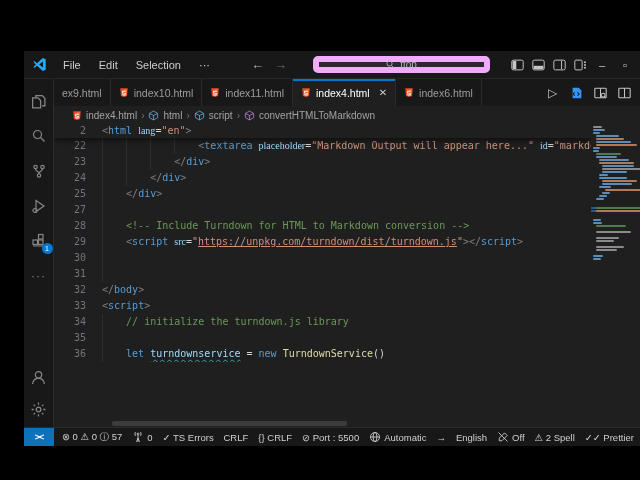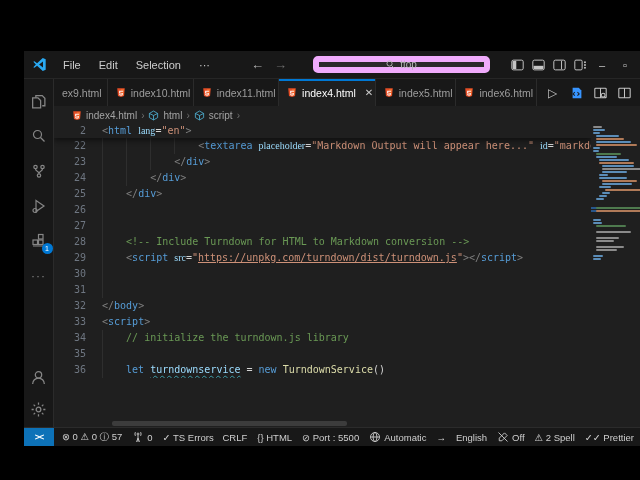--- a/index.html
+++ b/index.html
@@ -267,30 +267,20 @@
             <span class="close">✕</span>
           </div>
           <div class="tab">
             <span class="icon-svg ">
               <svg width="10" height="11" viewBox="0 0 16 16">
                 <path d="M2 1h12l-1.1 12.5L8 15l-4.9-1.5z" fill="#e44d26"></path>
                 <path d="M8 2.5v11l4-1.2.9-9.8z" fill="#f16529"></path>
                 <path d="M5 5h6.5l-.2 1.8H7v1.8h4.1l-.4 3.6L8 13l-2.7-.8-.2-2h1.8l.1 1 1 .3 1.1-.3.1-1.5H4.8z" fill="#fff" opacity=".9"></path>
               </svg>
             </span>
-            <span>index5.html</span>
-          </div>
-          <div class="tab">
-            <span class="icon-svg ">
-              <svg width="10" height="11" viewBox="0 0 16 16">
-                <path d="M2 1h12l-1.1 12.5L8 15l-4.9-1.5z" fill="#e44d26"></path>
-                <path d="M8 2.5v11l4-1.2.9-9.8z" fill="#f16529"></path>
-                <path d="M5 5h6.5l-.2 1.8H7v1.8h4.1l-.4 3.6L8 13l-2.7-.8-.2-2h1.8l.1 1 1 .3 1.1-.3.1-1.5H4.8z" fill="#fff" opacity=".9"></path>
-              </svg>
-            </span>
             <span>index6.html</span>
           </div>
           <div class="tab-actions">
             <span class="ta">
               <span style="font-size:12px">▷</span>
             </span>
             <span class="ta">
               <svg width="14" height="14" viewBox="0 0 16 16">
                 <path d="M3 2h7l3 3v9H3z" fill="#3794ff"></path>
                 <path d="M5.5 7l-2 2 2 2M8.5 7l2 2-2 2" stroke="#1f1f1f" stroke-width="1.2" fill="none"></path>
@@ -340,29 +330,37 @@
           <span class="bc-item">
             <span class="icon-svg ">
               <svg width="11" height="11" viewBox="0 0 16 16" fill="none" stroke="currentColor" stroke-width="1.2">
                 <path d="M8 1.5 14 5v6l-6 3.5L2 11V5z" stroke="#4fb4d8"></path>
                 <path d="M2 5l6 3 6-3M8 8v6.5" stroke="#4fb4d8"></path>
               </svg>
             </span>
             <span>script</span>
           </span>
           <span class="bc-sep">›</span>
+          <span class="bc-item">
+            <span class="icon-svg ">
+              <svg width="11" height="11" viewBox="0 0 16 16" fill="none" stroke="currentColor" stroke-width="1.2">
+                <path d="M8 1.5 14 5v6l-6 3.5L2 11V5z" stroke="#b180d7"></path>
+                <path d="M2 5l6 3 6-3M8 8v6.5" stroke="#b180d7"></path>
+              </svg>
+            </span>
+            <span>convertHTMLToMarkdown</span>
+          </span>
         </div>
 
       <div class="editor">
         <div class="code-lines">
             <div class="code-row"><div class="gutter">22</div><div class="content"><span class="ind"></span><span class="ind"></span><span class="ind"></span><span class="ind"></span><span class="c-p">&lt;</span><span class="c-tag">textarea</span><span class="c-pl"> </span><span class="c-attr">placeholder</span><span class="c-pl">=</span><span class="c-str">"Markdown Output will appear here..."</span><span class="c-pl"> </span><span class="c-attr">id</span><span class="c-pl">=</span><span class="c-str">"markdow</span></div></div>
             <div class="code-row"><div class="gutter">23</div><div class="content"><span class="ind"></span><span class="ind"></span><span class="ind"></span><span class="c-p">&lt;/</span><span class="c-tag">div</span><span class="c-p">&gt;</span></div></div>
             <div class="code-row"><div class="gutter">24</div><div class="content"><span class="ind"></span><span class="ind"></span><span class="c-p">&lt;/</span><span class="c-tag">div</span><span class="c-p">&gt;</span></div></div>
             <div class="code-row"><div class="gutter">25</div><div class="content"><span class="ind"></span><span class="c-p">&lt;/</span><span class="c-tag">div</span><span class="c-p">&gt;</span></div></div>
-            <div class="code-row"><div class="gutter">26</div><div class="content"><span class="ind"></span></div></div>
             <div class="code-row"><div class="gutter">27</div><div class="content"><span class="ind"></span></div></div>
             <div class="code-row"><div class="gutter">28</div><div class="content"><span class="ind"></span><span class="c-com">&lt;!-- Include Turndown for HTML to Markdown conversion --&gt;</span></div></div>
             <div class="code-row"><div class="gutter">29</div><div class="content"><span class="ind"></span><span class="c-p">&lt;</span><span class="c-tag">script</span><span class="c-pl"> </span><span class="c-attr">src</span><span class="c-pl">=</span><span class="c-str">"</span><span class="c-url">https://unpkg.com/turndown/dist/turndown.js</span><span class="c-str">"</span><span class="c-p">&gt;&lt;/</span><span class="c-tag">script</span><span class="c-p">&gt;</span></div></div>
             <div class="code-row"><div class="gutter">30</div><div class="content"><span class="ind"></span></div></div>
             <div class="code-row"><div class="gutter">31</div><div class="content"><span class="ind"></span></div></div>
             <div class="code-row"><div class="gutter">32</div><div class="content"><span class="c-p">&lt;/</span><span class="c-tag">body</span><span class="c-p">&gt;</span></div></div>
             <div class="code-row"><div class="gutter">33</div><div class="content"><span class="c-p">&lt;</span><span class="c-tag">script</span><span class="c-p">&gt;</span></div></div>
             <div class="code-row"><div class="gutter">34</div><div class="content"><span class="ind"></span><span class="c-com">// initialize the turndown.js library</span></div></div>
             <div class="code-row"><div class="gutter">35</div><div class="content"><span class="ind"></span></div></div>
             <div class="code-row"><div class="gutter">36</div><div class="content"><span class="ind"></span><span class="c-kw">let</span><span class="c-pl"> </span><span class="c-vsq">turndownservice</span><span class="c-pl"> = </span><span class="c-kw">new</span><span class="c-pl"> </span><span class="c-fn">TurndownService</span><span class="c-pl">()</span></div></div>
@@ -520,21 +518,21 @@
           </span>
           <span class="sb-item">
             <span>✓ TS Errors</span>
           </span>
         </div>
       <div class="sb-group-right">
           <span class="sb-item">
             <span>CRLF</span>
           </span>
           <span class="sb-item">
-            <span>{} HTML</span>
+            <span>{} CRLF</span>
           </span>
           <span class="sb-item">
             <span>⊘ Port : 5500</span>
           </span>
           <span class="sb-item">
             <span class="icon-svg ">
               <svg width="12" height="12" viewBox="0 0 16 16" fill="none" stroke="currentColor" stroke-width="1.2">
                 <circle cx="8" cy="8" r="6"></circle>
                 <ellipse cx="8" cy="8" rx="2.6" ry="6"></ellipse>
                 <line x1="2" y1="8" x2="14" y2="8"></line>

